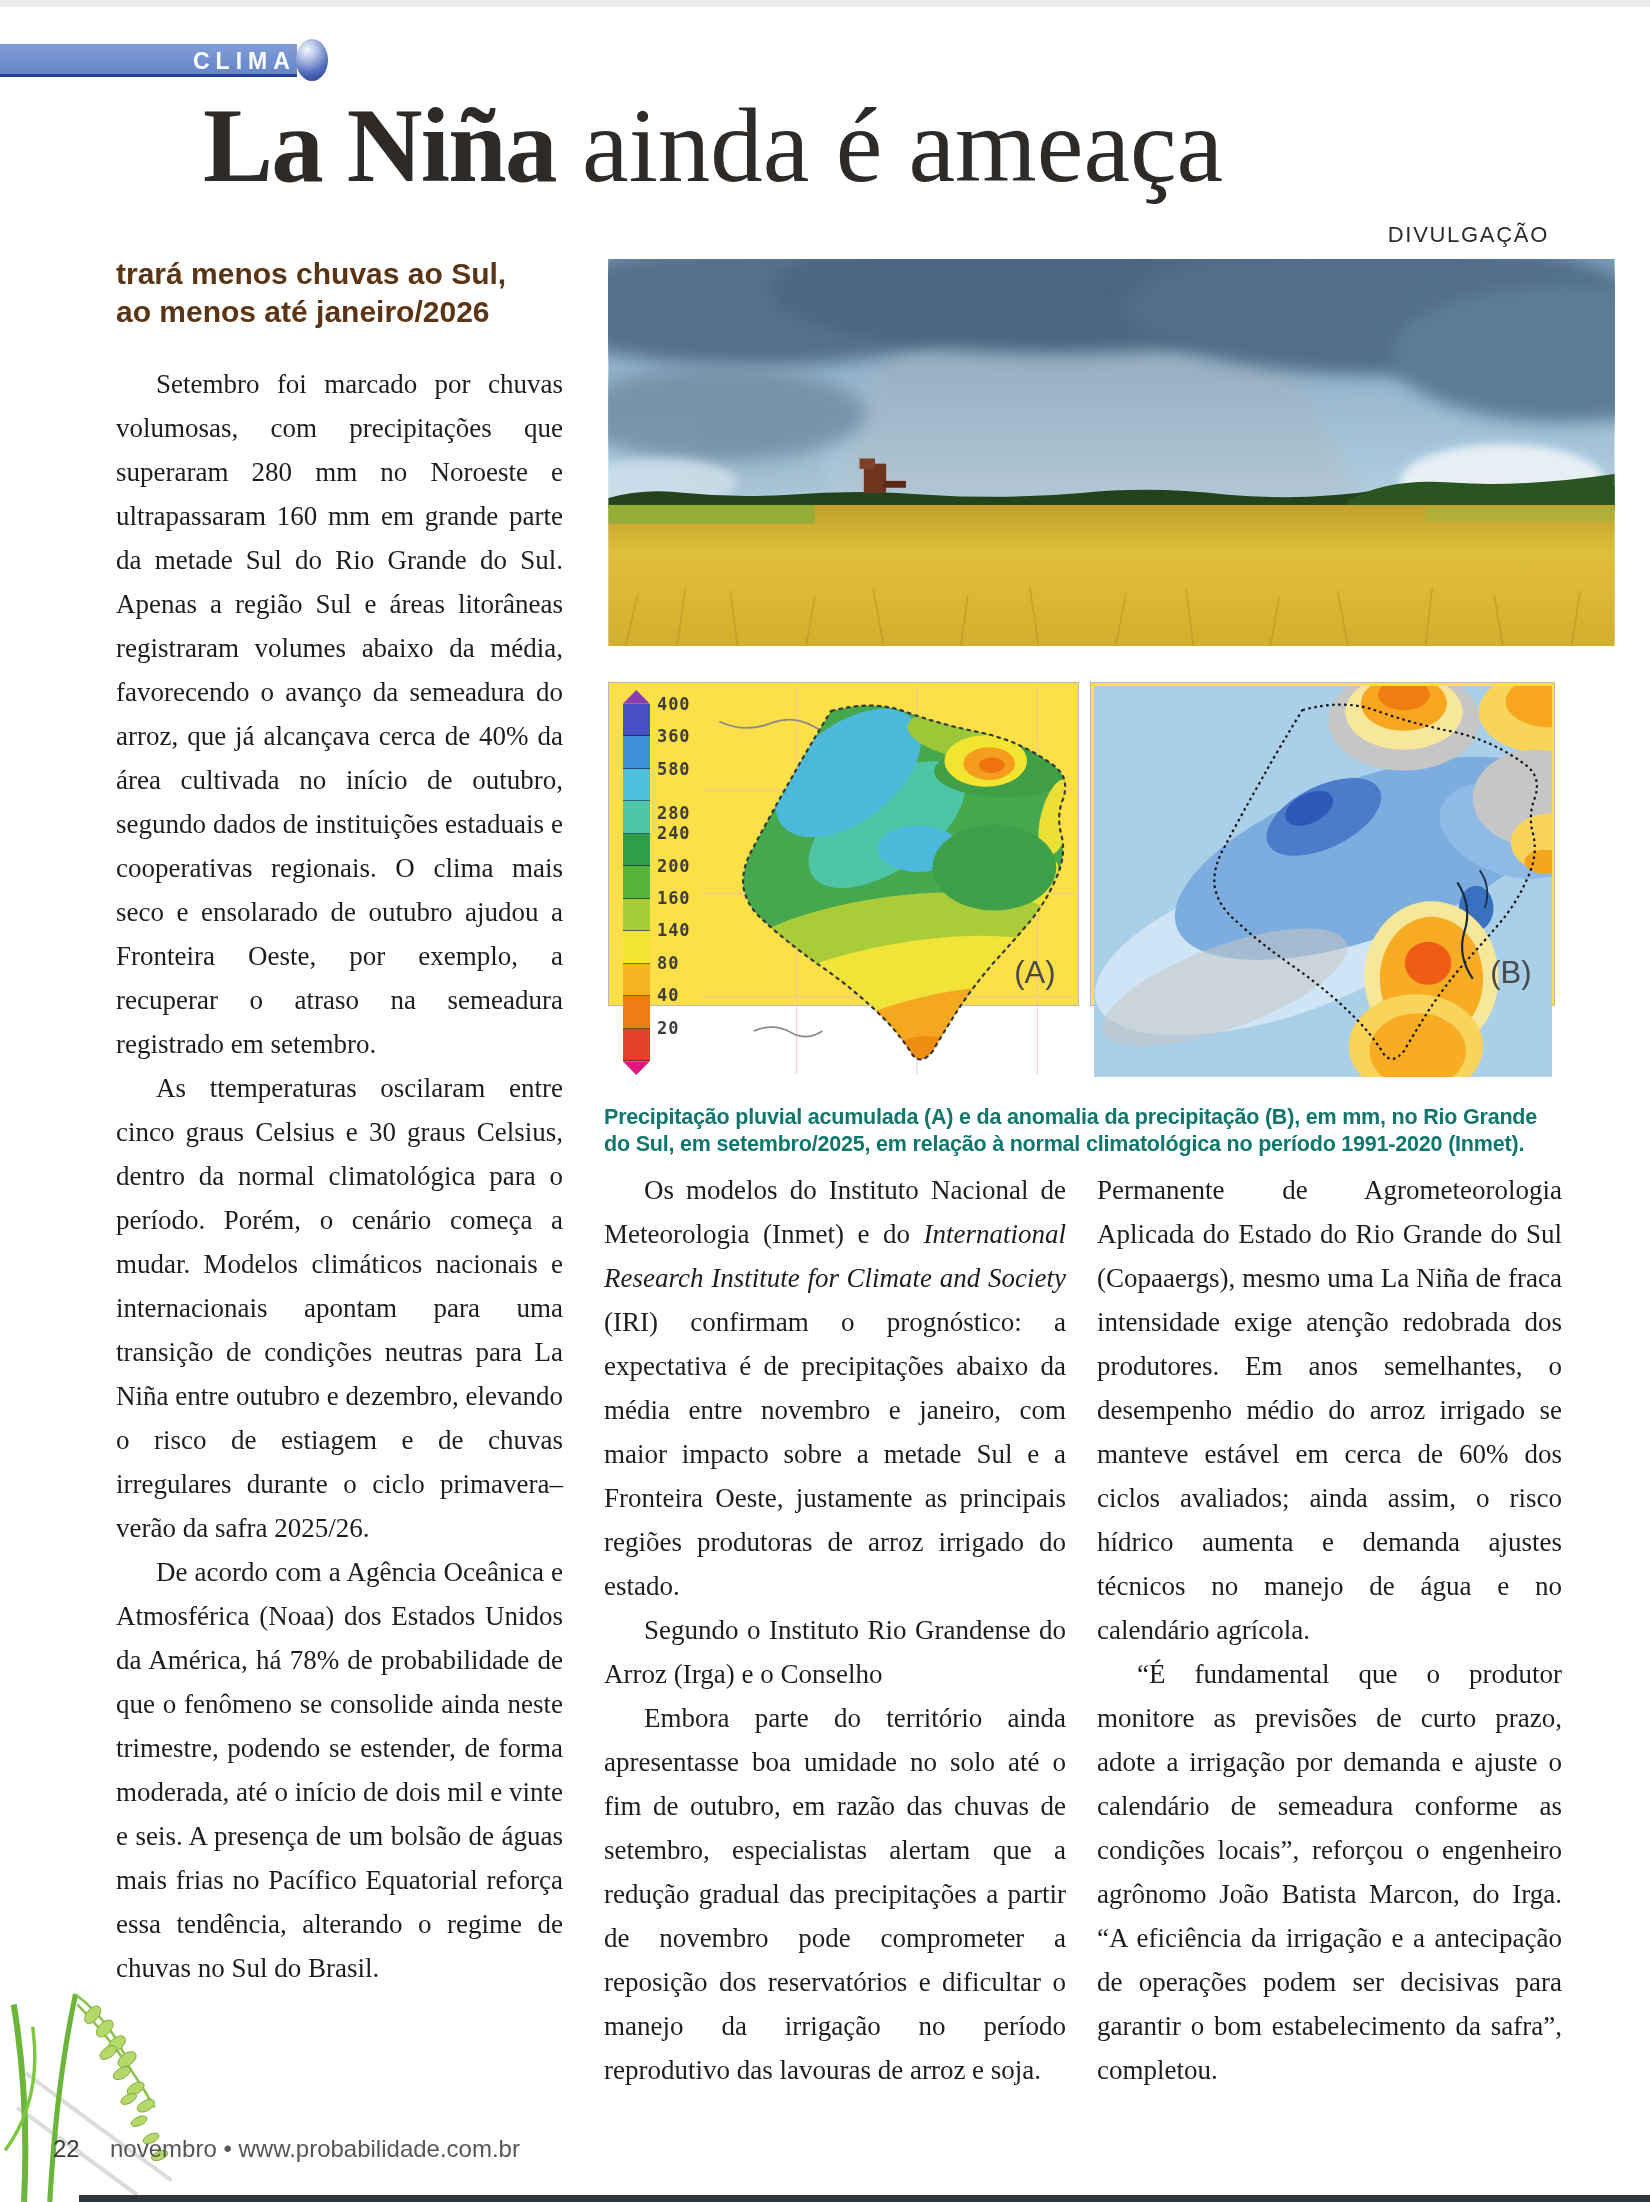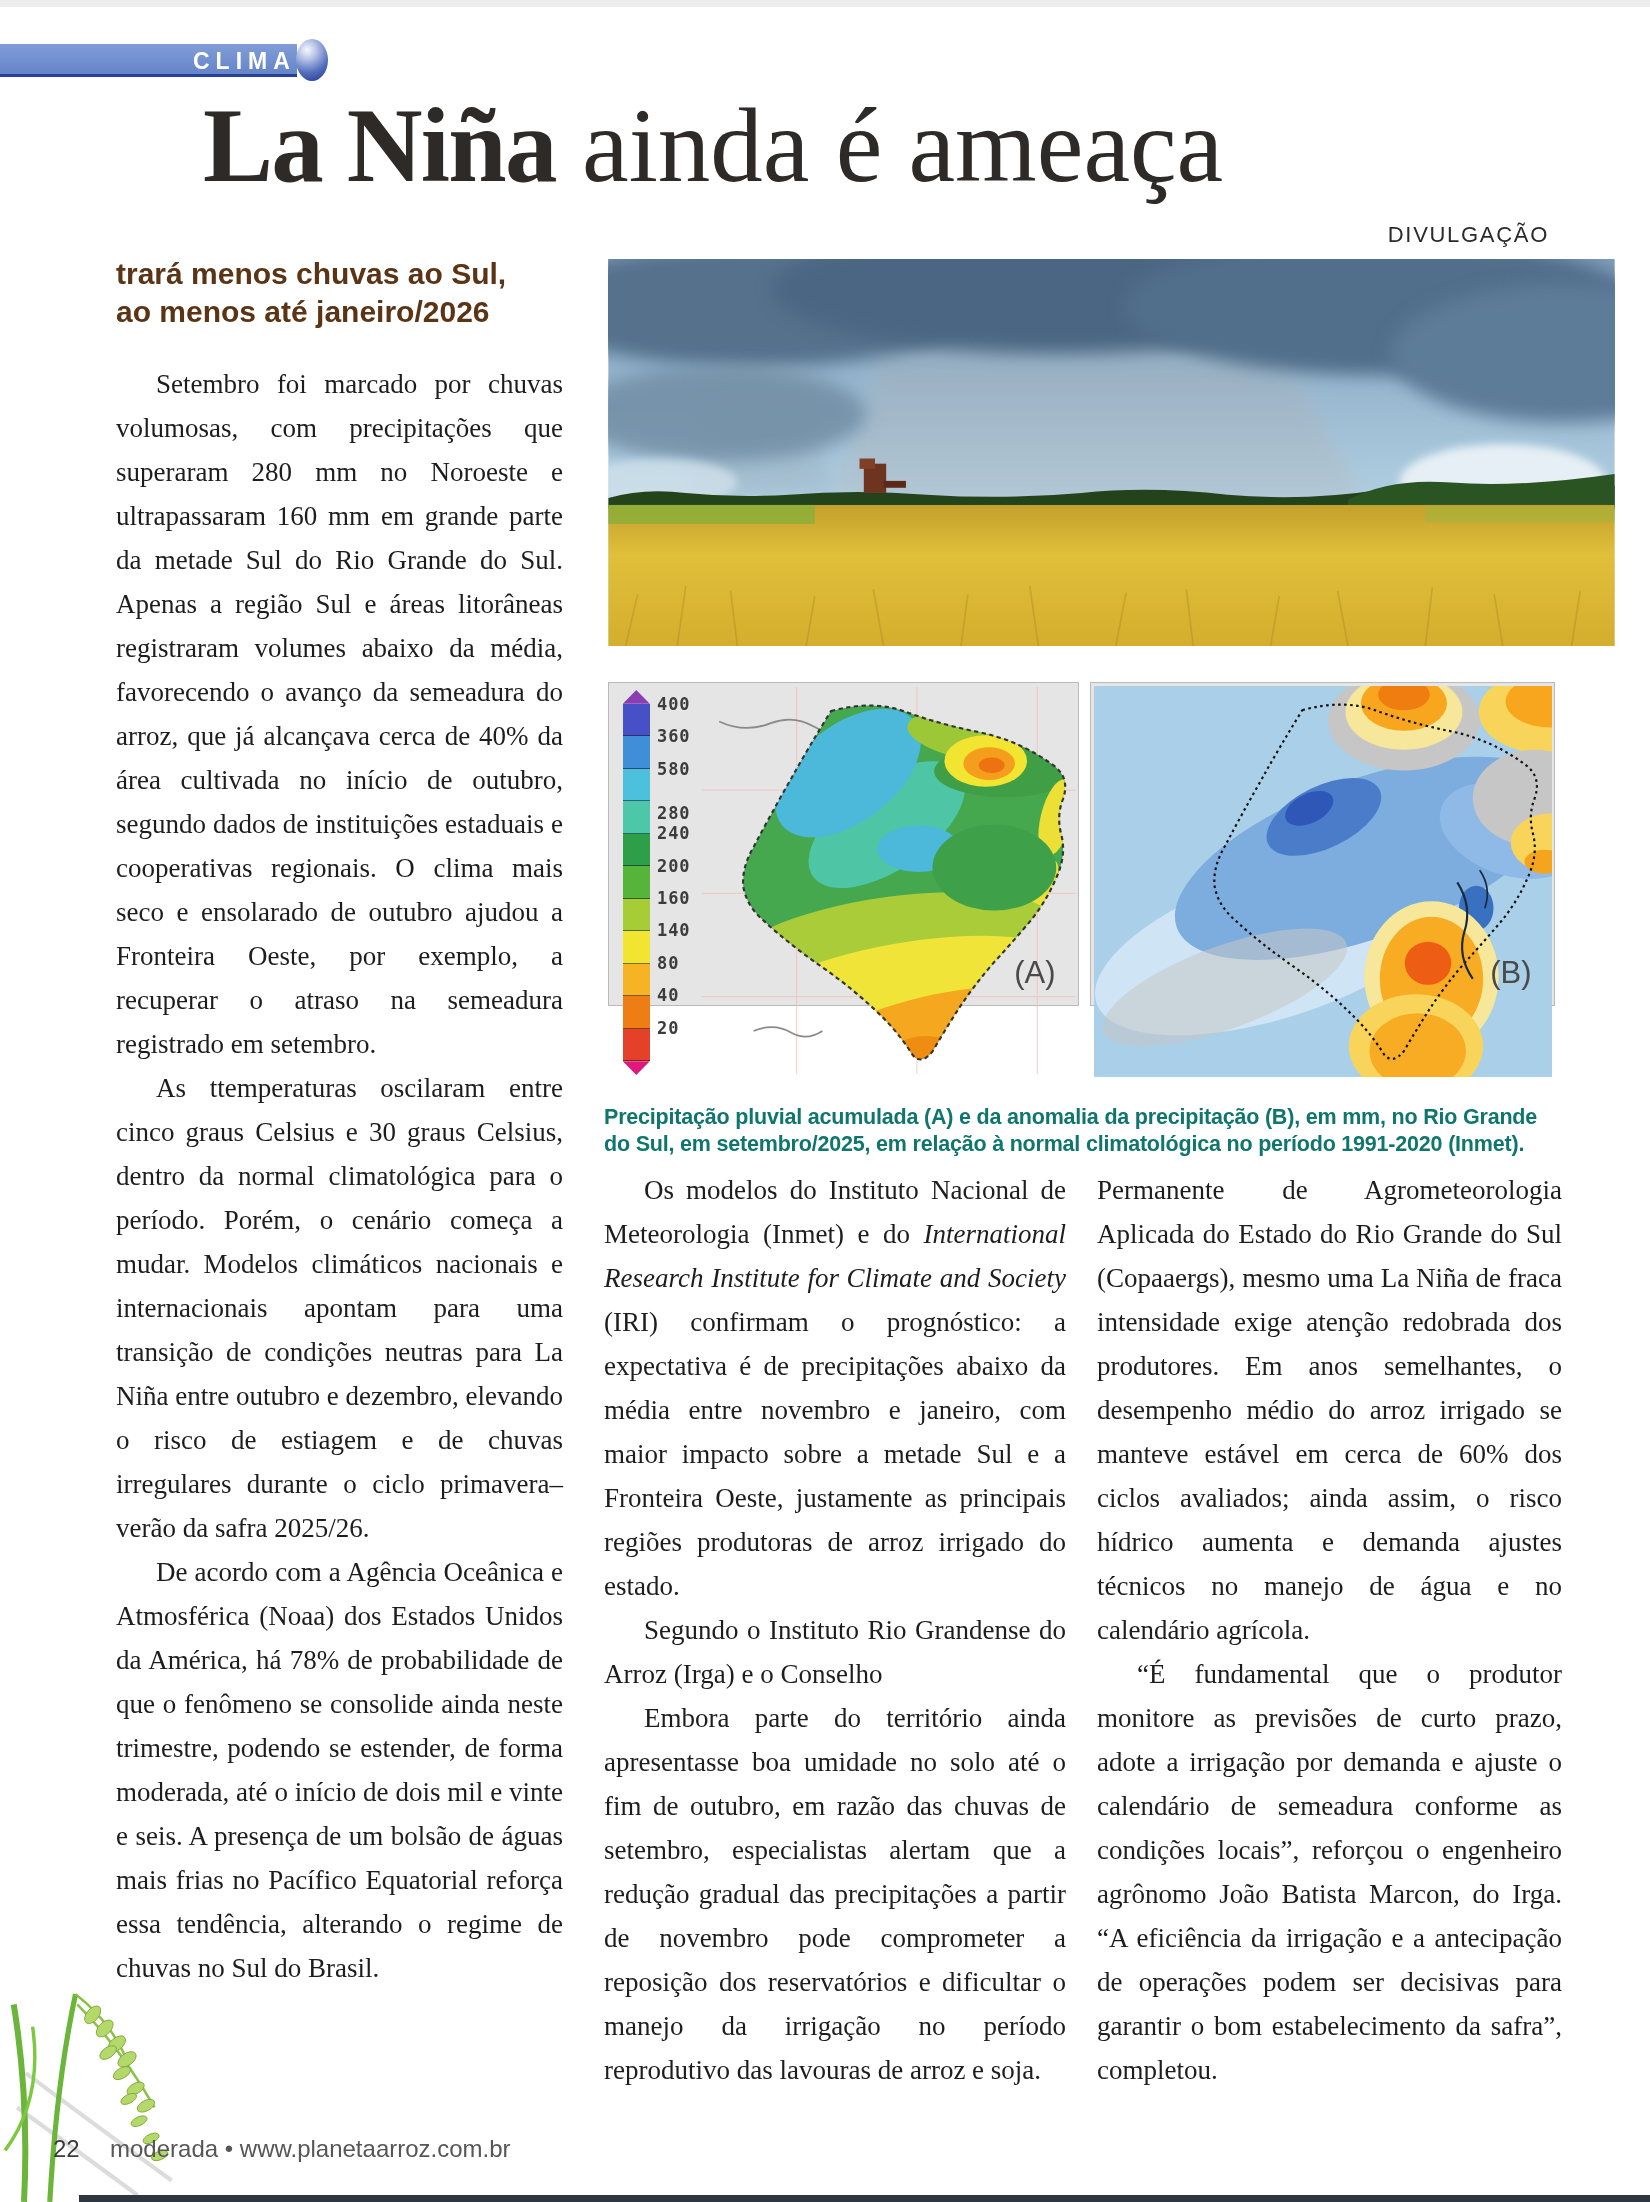--- a/index.html
+++ b/index.html
@@ -19,21 +19,21 @@
          font-family:"Liberation Serif",serif;font-size:105px;line-height:1.2;}
   .title .t-bold{font-weight:700;letter-spacing:-1.7px;}
   .title .t-reg{font-weight:400;}
   .credit{position:absolute;left:1291px;top:222px;width:258px;text-align:right;
           font-family:"Liberation Sans",sans-serif;font-size:22px;color:#2a2a2a;letter-spacing:1.7px;}
 
   
   .photo{position:absolute;left:608px;top:259px;width:1007px;height:387px;}
 
   
-  .map-frame{position:absolute;top:682px;width:471px;height:324px;background:#e5e5e5;
+  .map-frame{position:absolute;top:682px;width:471px;height:324px;background:#fde047;
              border:1.7px solid #b9b9b9;box-sizing:border-box;}
   #map-frame-a{left:608px;}
   #map-frame-b{left:1090px;width:465px;}
   .cbar{position:absolute;left:13.8px;top:6.9px;width:27px;height:384px;}
   .cbar-labels{position:absolute;left:0;top:6.9px;width:103px;height:384px;pointer-events:none;}
   .cbar-label{position:absolute;left:48px;transform:translateY(-50%);
               font:bold 17px "DejaVu Sans Mono",monospace;color:#3c3c3c;letter-spacing:0.9px;}
   .map-svg{position:absolute;left:93px;top:4.3px;}
   #map-frame-b .map-svg{left:3.4px;top:3.4px;}
   .map-panel-label{position:absolute;right:22.4px;bottom:13.8px;
@@ -320,16 +320,16 @@
       <ellipse cx="142" cy="120" rx="6" ry="11" transform="rotate(60 142 120)"></ellipse>
       <ellipse cx="158" cy="138" rx="6" ry="11" transform="rotate(60 158 138)"></ellipse>
       <ellipse cx="170" cy="158" rx="6" ry="11" transform="rotate(62 170 158)"></ellipse>
       <ellipse cx="150" cy="150" rx="5" ry="10" transform="rotate(62 150 150)"></ellipse>
       <ellipse cx="162" cy="176" rx="5" ry="10" transform="rotate(65 162 176)"></ellipse>
       <ellipse cx="176" cy="196" rx="5" ry="10" transform="rotate(65 176 196)"></ellipse>
       <ellipse cx="186" cy="216" rx="5" ry="10" transform="rotate(68 186 216)"></ellipse>
     </g>
   </svg>
   <div class="footer-num">22</div>
-  <div class="footer-text">moderada • www.planetaarroz.com.br</div>
+  <div class="footer-text">novembro • www.probabilidade.com.br</div>
   <div class="bottom-strip"></div>
 </div>
 
 
 </body></html>

